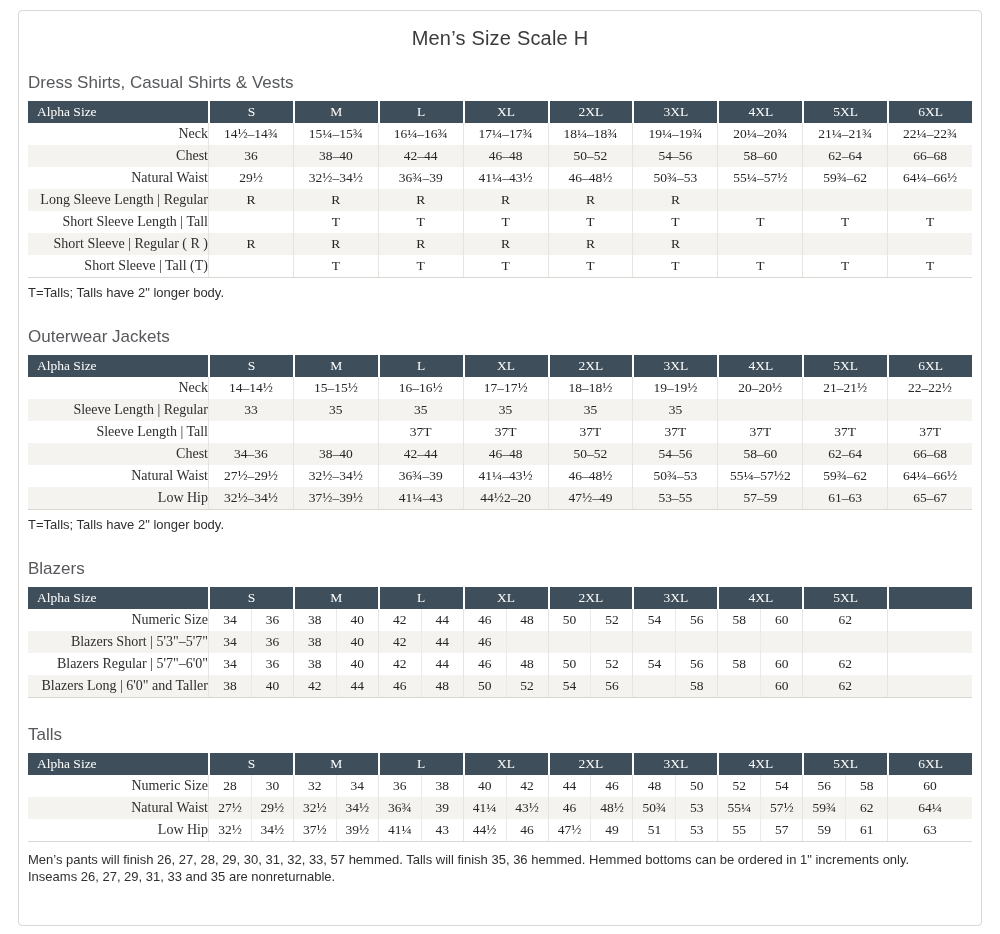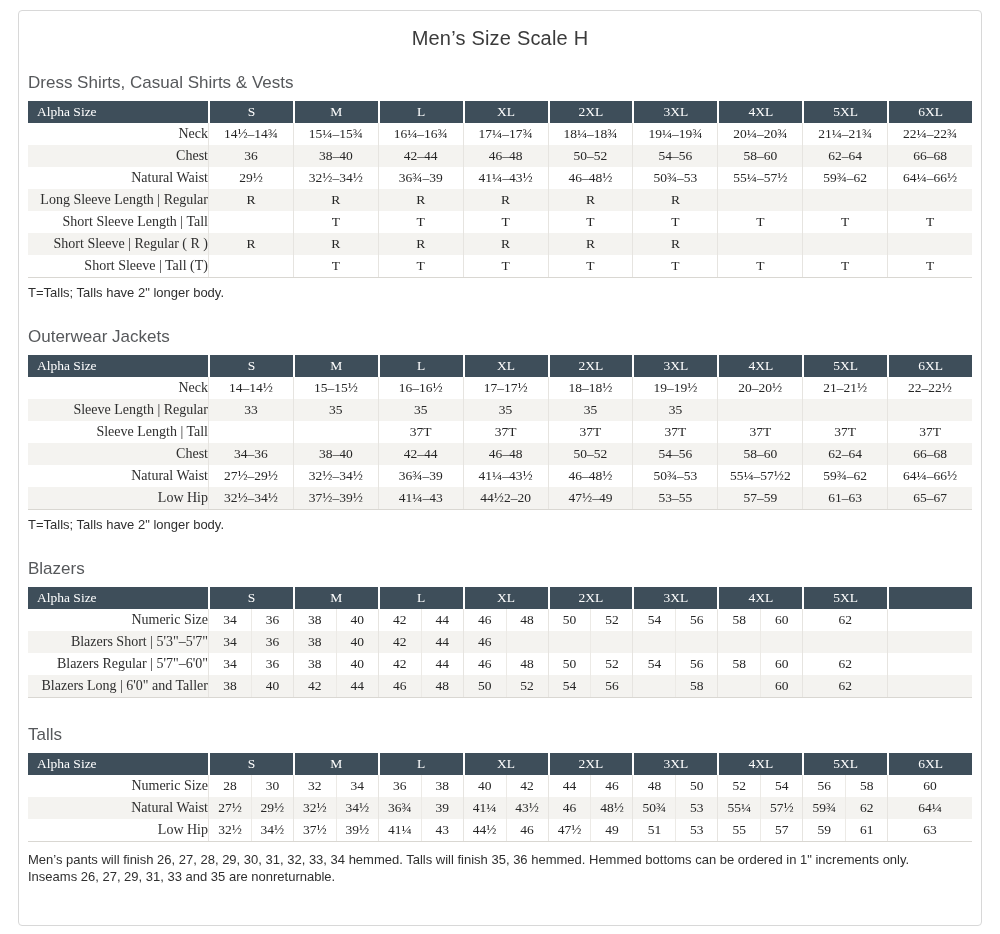--- a/index.html
+++ b/index.html
@@ -505,16 +505,16 @@
               <div class="sub">59</div>
               <div class="sub">61</div>
             </div>
             <div class="cell">63</div>
           </div>
         </div>
       </div>
     </div>
 
   <div class="footer-note">
-    <div>Men’s pants will finish 26, 27, 28, 29, 30, 31, 32, 33, 34 hemmed. Talls will finish 35, 36 hemmed. Hemmed bottoms can be ordered in 1" increments only.</div>
+    <div>Men’s pants will finish 26, 27, 28, 29, 30, 31, 32, 33, 57 hemmed. Talls will finish 35, 36 hemmed. Hemmed bottoms can be ordered in 1" increments only.</div>
     <div>Inseams 26, 27, 29, 31, 33 and 35 are nonreturnable.</div>
   </div>
 </div>
 
 </body></html>

